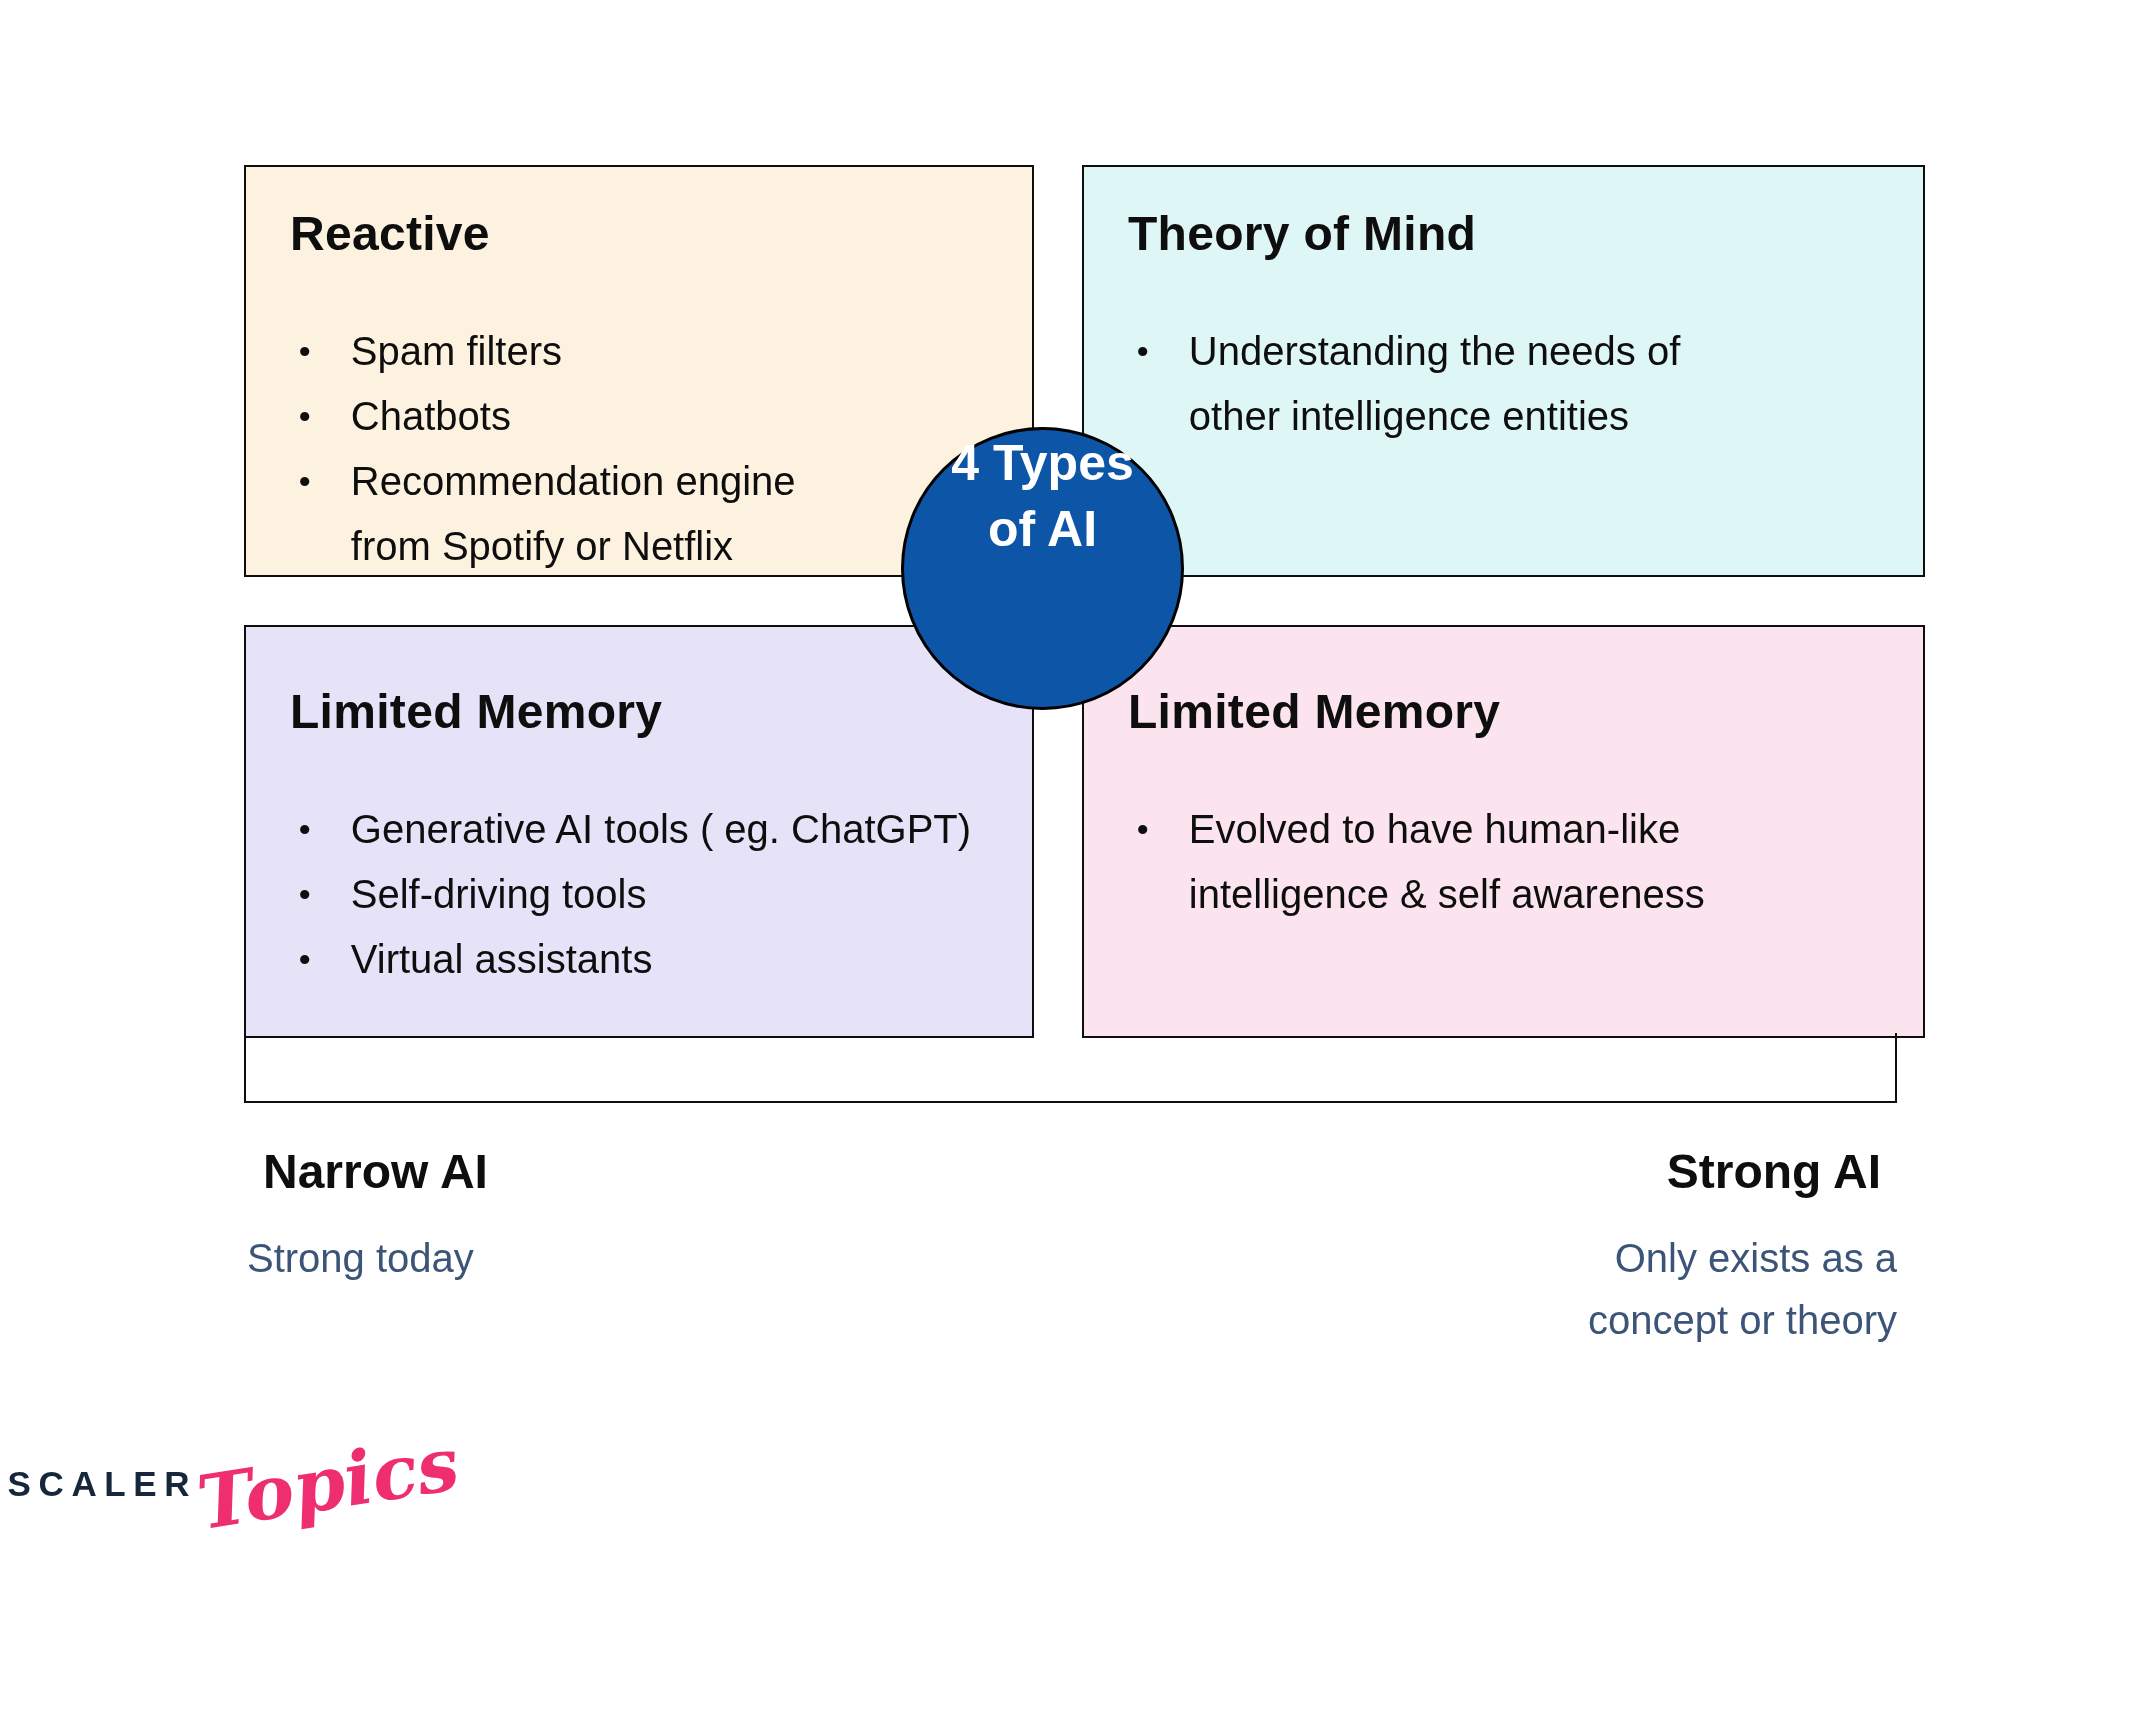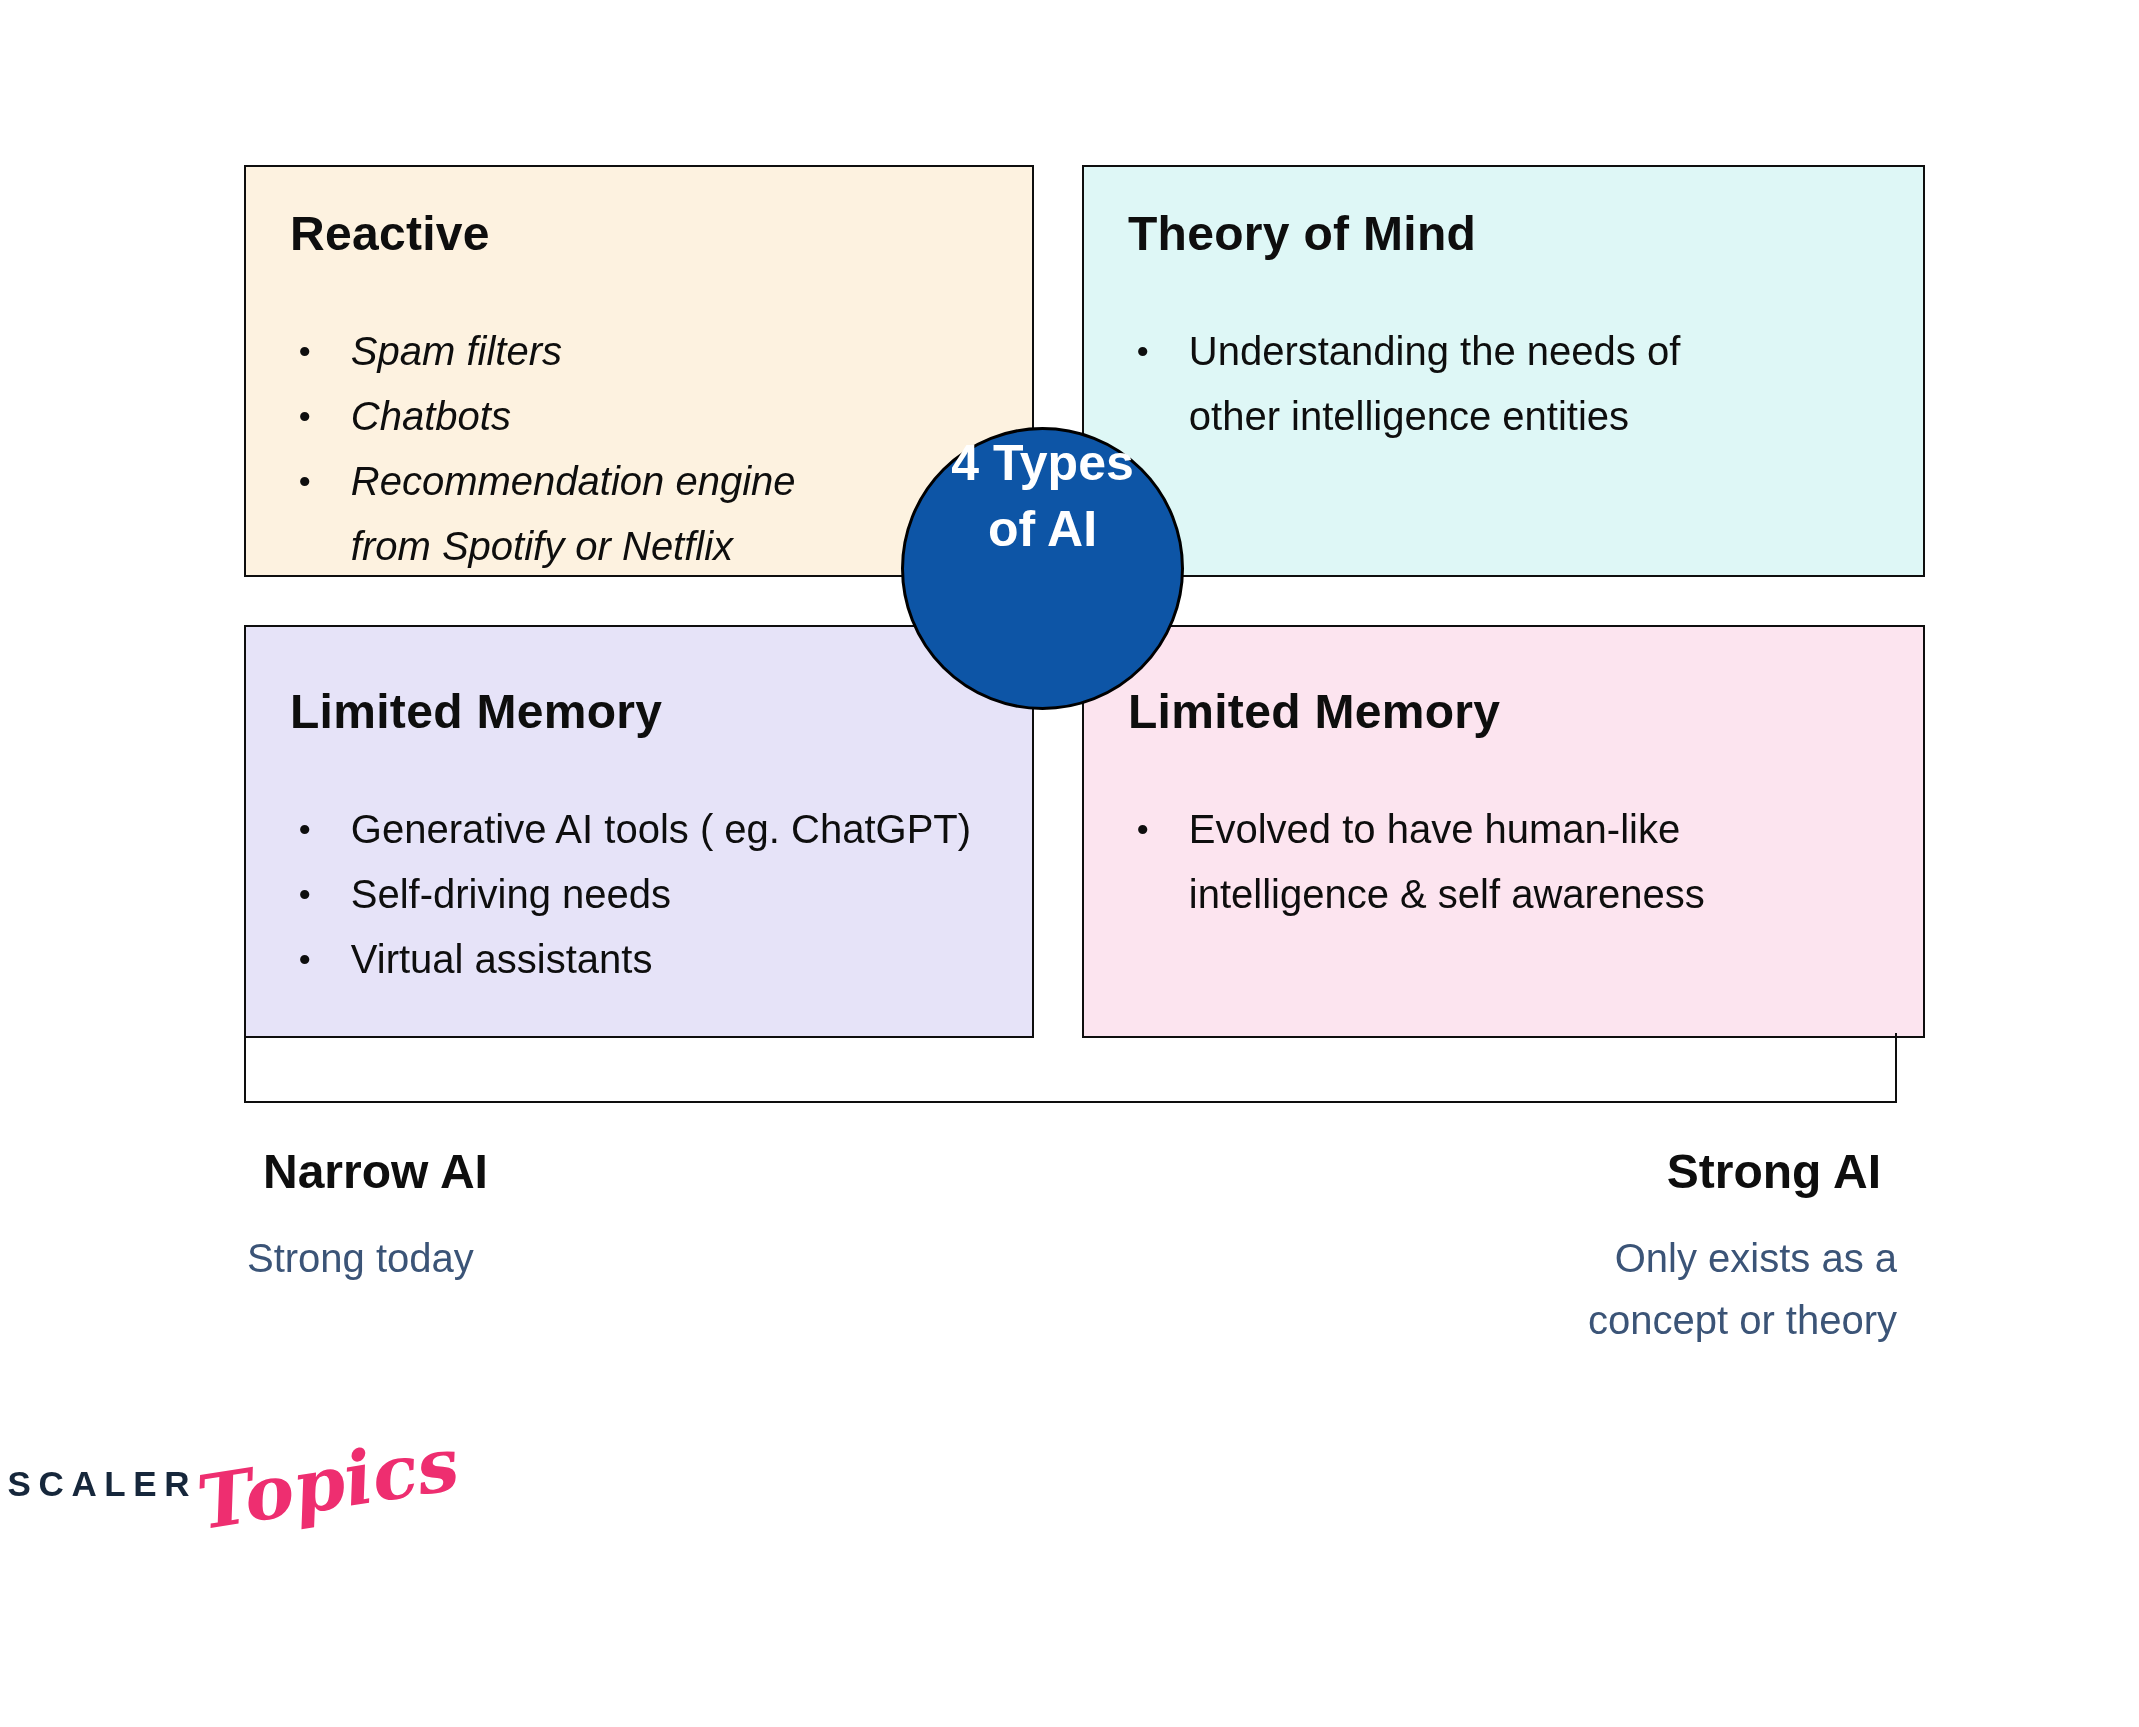--- a/index.html
+++ b/index.html
@@ -40,21 +40,21 @@
   }
   .row2 h2 { margin-top: 17.6px; }
   .quad ul { list-style: none; margin: 58px 0 0 0; padding: 0; }
   .quad li {
     display: flex; align-items: flex-start;
     font-size: 40px; line-height: 65px;
     padding-left: 8.8px;
   }
   .dot { flex: 0 0 52px; width: 52px; font-size: 34px; line-height: 65px; }
   .txt { line-height: 65px; }
-  .q0 .txt { max-width: 469px; font-style: italic; }
+  .q0 .txt { max-width: 469px; }
   .q1 .txt { max-width: 569px; }
   .q2 .txt { max-width: 680px; }
   .q3 .txt { max-width: 569px; }
 
   
   .circle {
     position: absolute; left: 901px; top: 427px;
     width: 283px; height: 283px; border-radius: 50%;
     background: var(--circle-bg, #0d55a6);
     border: 3.1px solid #000000;
@@ -137,21 +137,21 @@
 
     <section class="quad q2 row2">
       <h2>Limited Memory</h2>
       <ul>
         <li>
           <span class="dot">•</span>
           <span class="txt">Generative AI tools ( eg. ChatGPT)</span>
         </li>
         <li>
           <span class="dot">•</span>
-          <span class="txt">Self-driving needs</span>
+          <span class="txt">Self-driving tools</span>
         </li>
         <li>
           <span class="dot">•</span>
           <span class="txt">Virtual assistants</span>
         </li>
       </ul>
     </section>
 
     <section class="quad q3 row2">
       <h2>Limited Memory</h2>

